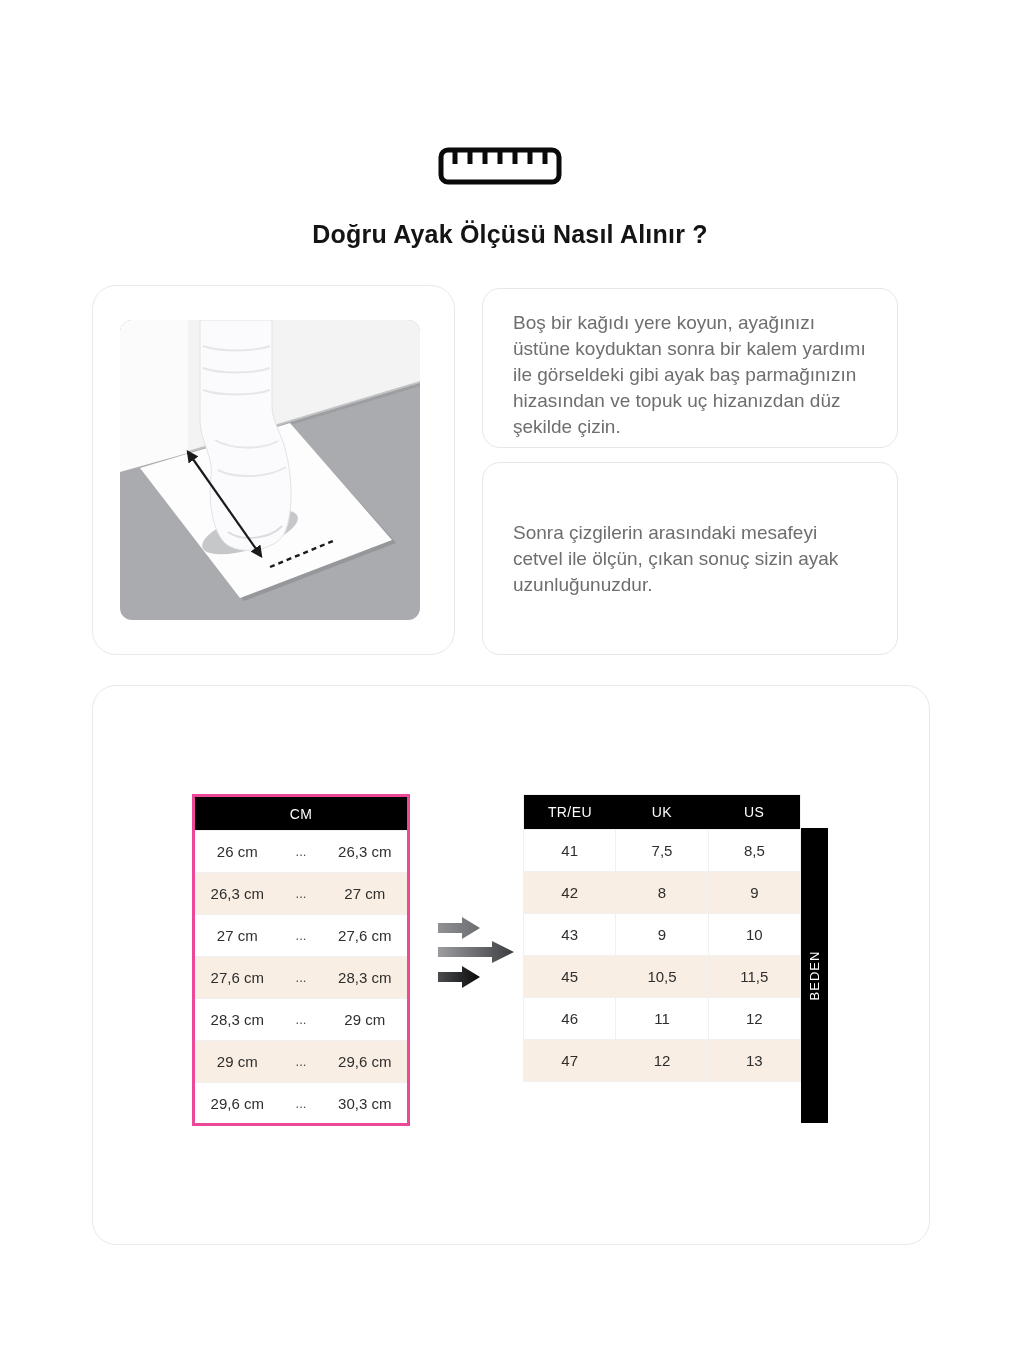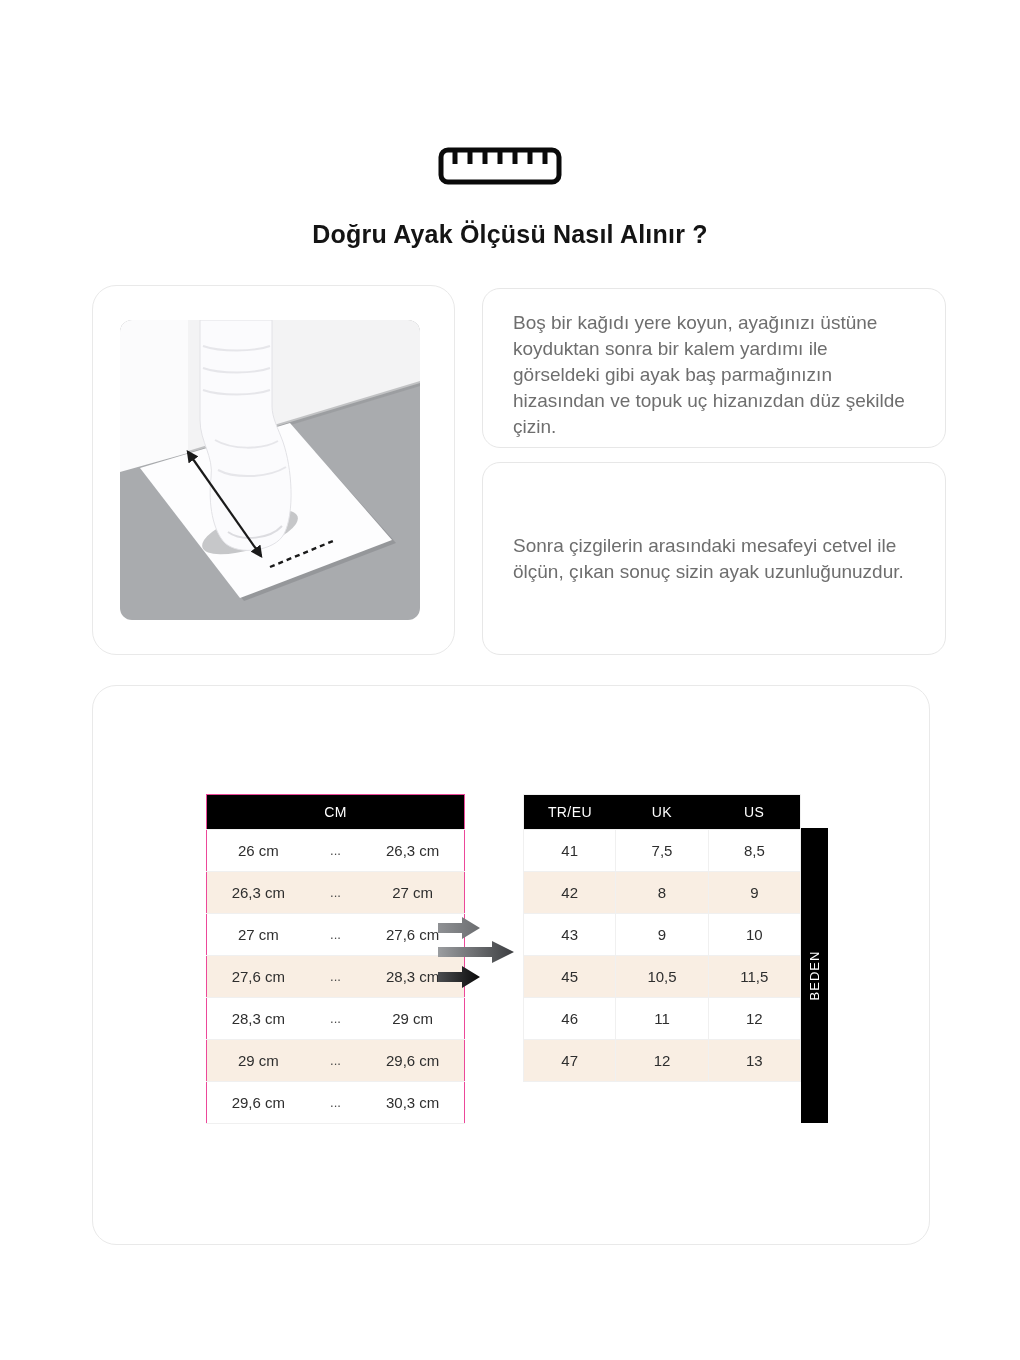--- a/index.html
+++ b/index.html
@@ -11,38 +11,38 @@
 
   .page-title { position:absolute; left:0; top:220px; width:1020px; text-align:center;
     font-size:25px; font-weight:bold; color:#141414; letter-spacing:.2px; }
 
   
   .photo-card { position:absolute; left:92px; top:285px; width:363px; height:370px;
     border:1px solid #e9e9e9; border-radius:24px; }
   .photo { position:absolute; left:27px; top:34px; width:300px; height:300px;
     border-radius:12px; overflow:hidden; display:block; }
 
-  .text-box { position:absolute; left:482px; width:464px; border:1px solid #e7e7e7;
+  .text-box { position:absolute; left:482px; width:416px; border:1px solid #e7e7e7;
     border-radius:18px; color:#6e6e6e; font-size:19px; line-height:26px; }
   .text-box.first { top:288px; height:160px; padding:21px 30px 0 30px; }
   .text-box.second { top:462px; height:193px; padding:8px 30px; display:flex; align-items:center; }
 
   
   .size-card { position:absolute; left:92px; top:685px; width:838px; height:560px;
     border:1px solid #e9e9e9; border-radius:24px; }
   .size-card h2 { position:absolute; left:0; top:36px; width:100%; text-align:center;
     font-size:23px; font-weight:bold; color:#141414; }
 
   table { border-collapse:collapse; table-layout:fixed; }
   th { background:#000; color:#fff; font-size:14px; font-weight:normal; height:35px;
     letter-spacing:.4px; text-align:center; }
   td { height:42px; text-align:center; vertical-align:middle; font-size:15px; color:#2e2e2e; }
   tbody tr:nth-child(even) td { background:#f9eee3; }
 
-  .cm-table { position:absolute; left:113px; top:108px; width:259px; border:1px solid #ec4899; }
+  .cm-table { position:absolute; left:99px; top:108px; width:218px; border:3px solid #ec4899; }
   .cm-table td { border-top:1px solid #f0f0f0; border-bottom:1px solid #f0f0f0;margin-top:44px; }
   .cm-table col.c-val { width:40%; } .cm-table col.c-sep { width:20%; }
   .cm-table td.sep { font-size:13px; color:#4a4a4a; }
 
   .size-table { position:absolute; left:430px; top:108px; width:278px; border:1px solid #f0f0f0; }
   .size-table td { border:1px solid #f0f0f0; }
 
   .arrows { position:absolute; left:341px; top:228px; }
 
   .beden-bar { position:absolute; left:708px; top:142px; width:27px; height:295px; background:#000;

